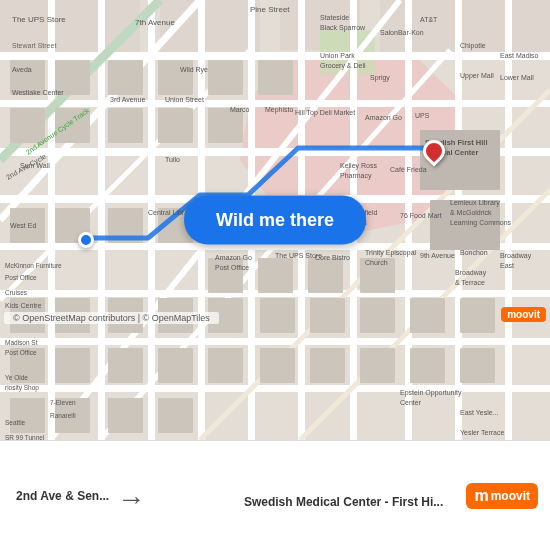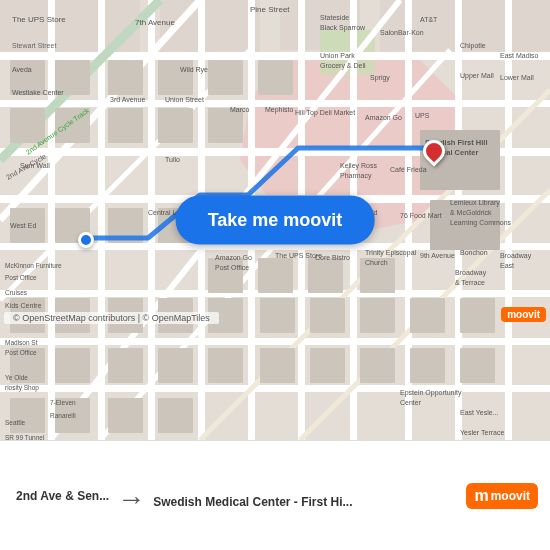--- a/index.html
+++ b/index.html
@@ -90,20 +90,21 @@
     
     .bottom-footer {
       width: 550px;
       height: 110px;
       background: white;
       display: flex;
       align-items: center;
       padding: 0 16px;
       border-top: 1px solid #ddd;
       position: relative;
+      text-align: center;
     }
     
     .footer-origin {
       display: flex;
       flex-direction: column;
       flex: 0 0 auto;
       max-width: 160px;
     }
     
     .footer-origin .label {
@@ -322,21 +323,21 @@
 
     <text x="28" y="155" font-size="7" fill="#3a3" font-family="Arial" transform="rotate(-35,28,155)">2nd Avenue Cycle Track</text>
   </svg>
 
   <div class="origin-marker"></div>
 
   <div class="destination-marker">
     <div class="marker-pin"></div>
   </div>
 
-  <button class="take-me-there-btn">Take me moovit</button>
+  <button class="take-me-there-btn">Wild me there</button>
 
   <div class="attribution">© OpenStreetMap contributors | © OpenMapTiles</div>
 
   <div style="position:absolute; bottom:118px; right:4px; background:#ff6900; color:white; font-size:10px; font-weight:bold; padding:2px 6px; border-radius:4px; z-index:9;">
     moovit
   </div>
 </div>
 
 <div class="bottom-footer">
   <div class="footer-origin">

